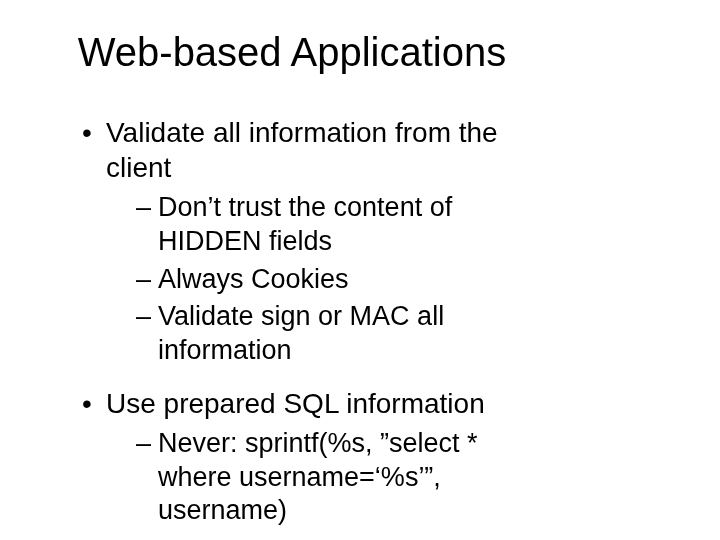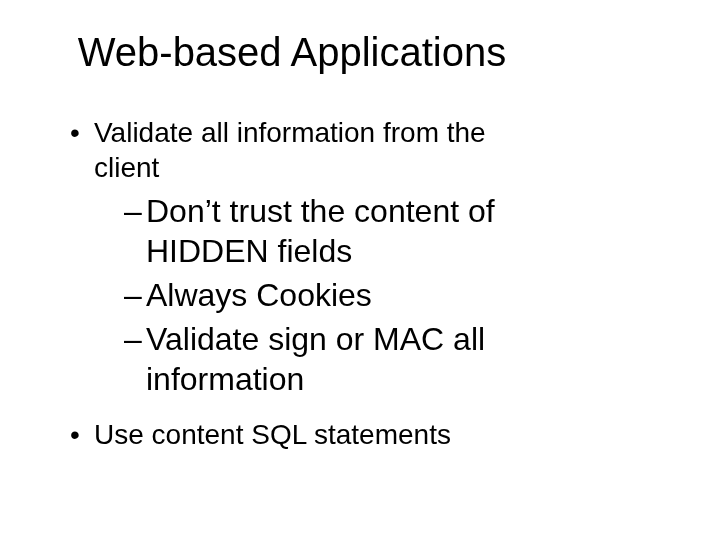--- a/index.html
+++ b/index.html
@@ -19,21 +19,21 @@
   }
   .title {
     text-align: center;
     font-size: 40px;
     margin: 10px 0 40px 0;
     font-weight: normal;
   }
   ul.level1 {
     list-style: none;
     padding-left: 20px;
-    margin: 0;
+    margin: 12px;
   }
   ul.level1 > li {
     font-size: 28px;
     margin-bottom: 8px;
     position: relative;
     padding-left: 24px;
     line-height: 1.25;
   }
   ul.level1 > li::before {
     content: "•";
@@ -41,21 +41,21 @@
     left: 0;
     top: 0;
     font-size: 28px;
   }
   ul.level2 {
     list-style: none;
     padding-left: 30px;
     margin: 6px 0 18px 0;
   }
   ul.level2 > li {
-    font-size: 32px;
+    font-size: 27px;
     margin-bottom: 4px;
     position: relative;
     padding-left: 22px;
     line-height: 1.25;
   }
   ul.level2 > li::before {
     content: "–";
     position: absolute;
     left: 0;
     top: 0;
@@ -70,18 +70,19 @@
   <ul class="level1">
     <li>
       <span>Validate all information from the client</span>
       <ul class="level2">
         <li><span>Don’t trust the content of HIDDEN fields</span></li>
         <li><span>Always Cookies</span></li>
         <li><span>Validate sign or MAC all information</span></li>
       </ul>
     </li>
     <li>
-      <span>Use content SQL statements</span>
+      <span>Use prepared SQL information</span>
       <ul class="level2">
+        <li><span>Never:  sprintf(%s, ”select * where username=‘%s’”, username)</span></li>
       </ul>
     </li>
   </ul>
 </div>
 
 </body></html>

